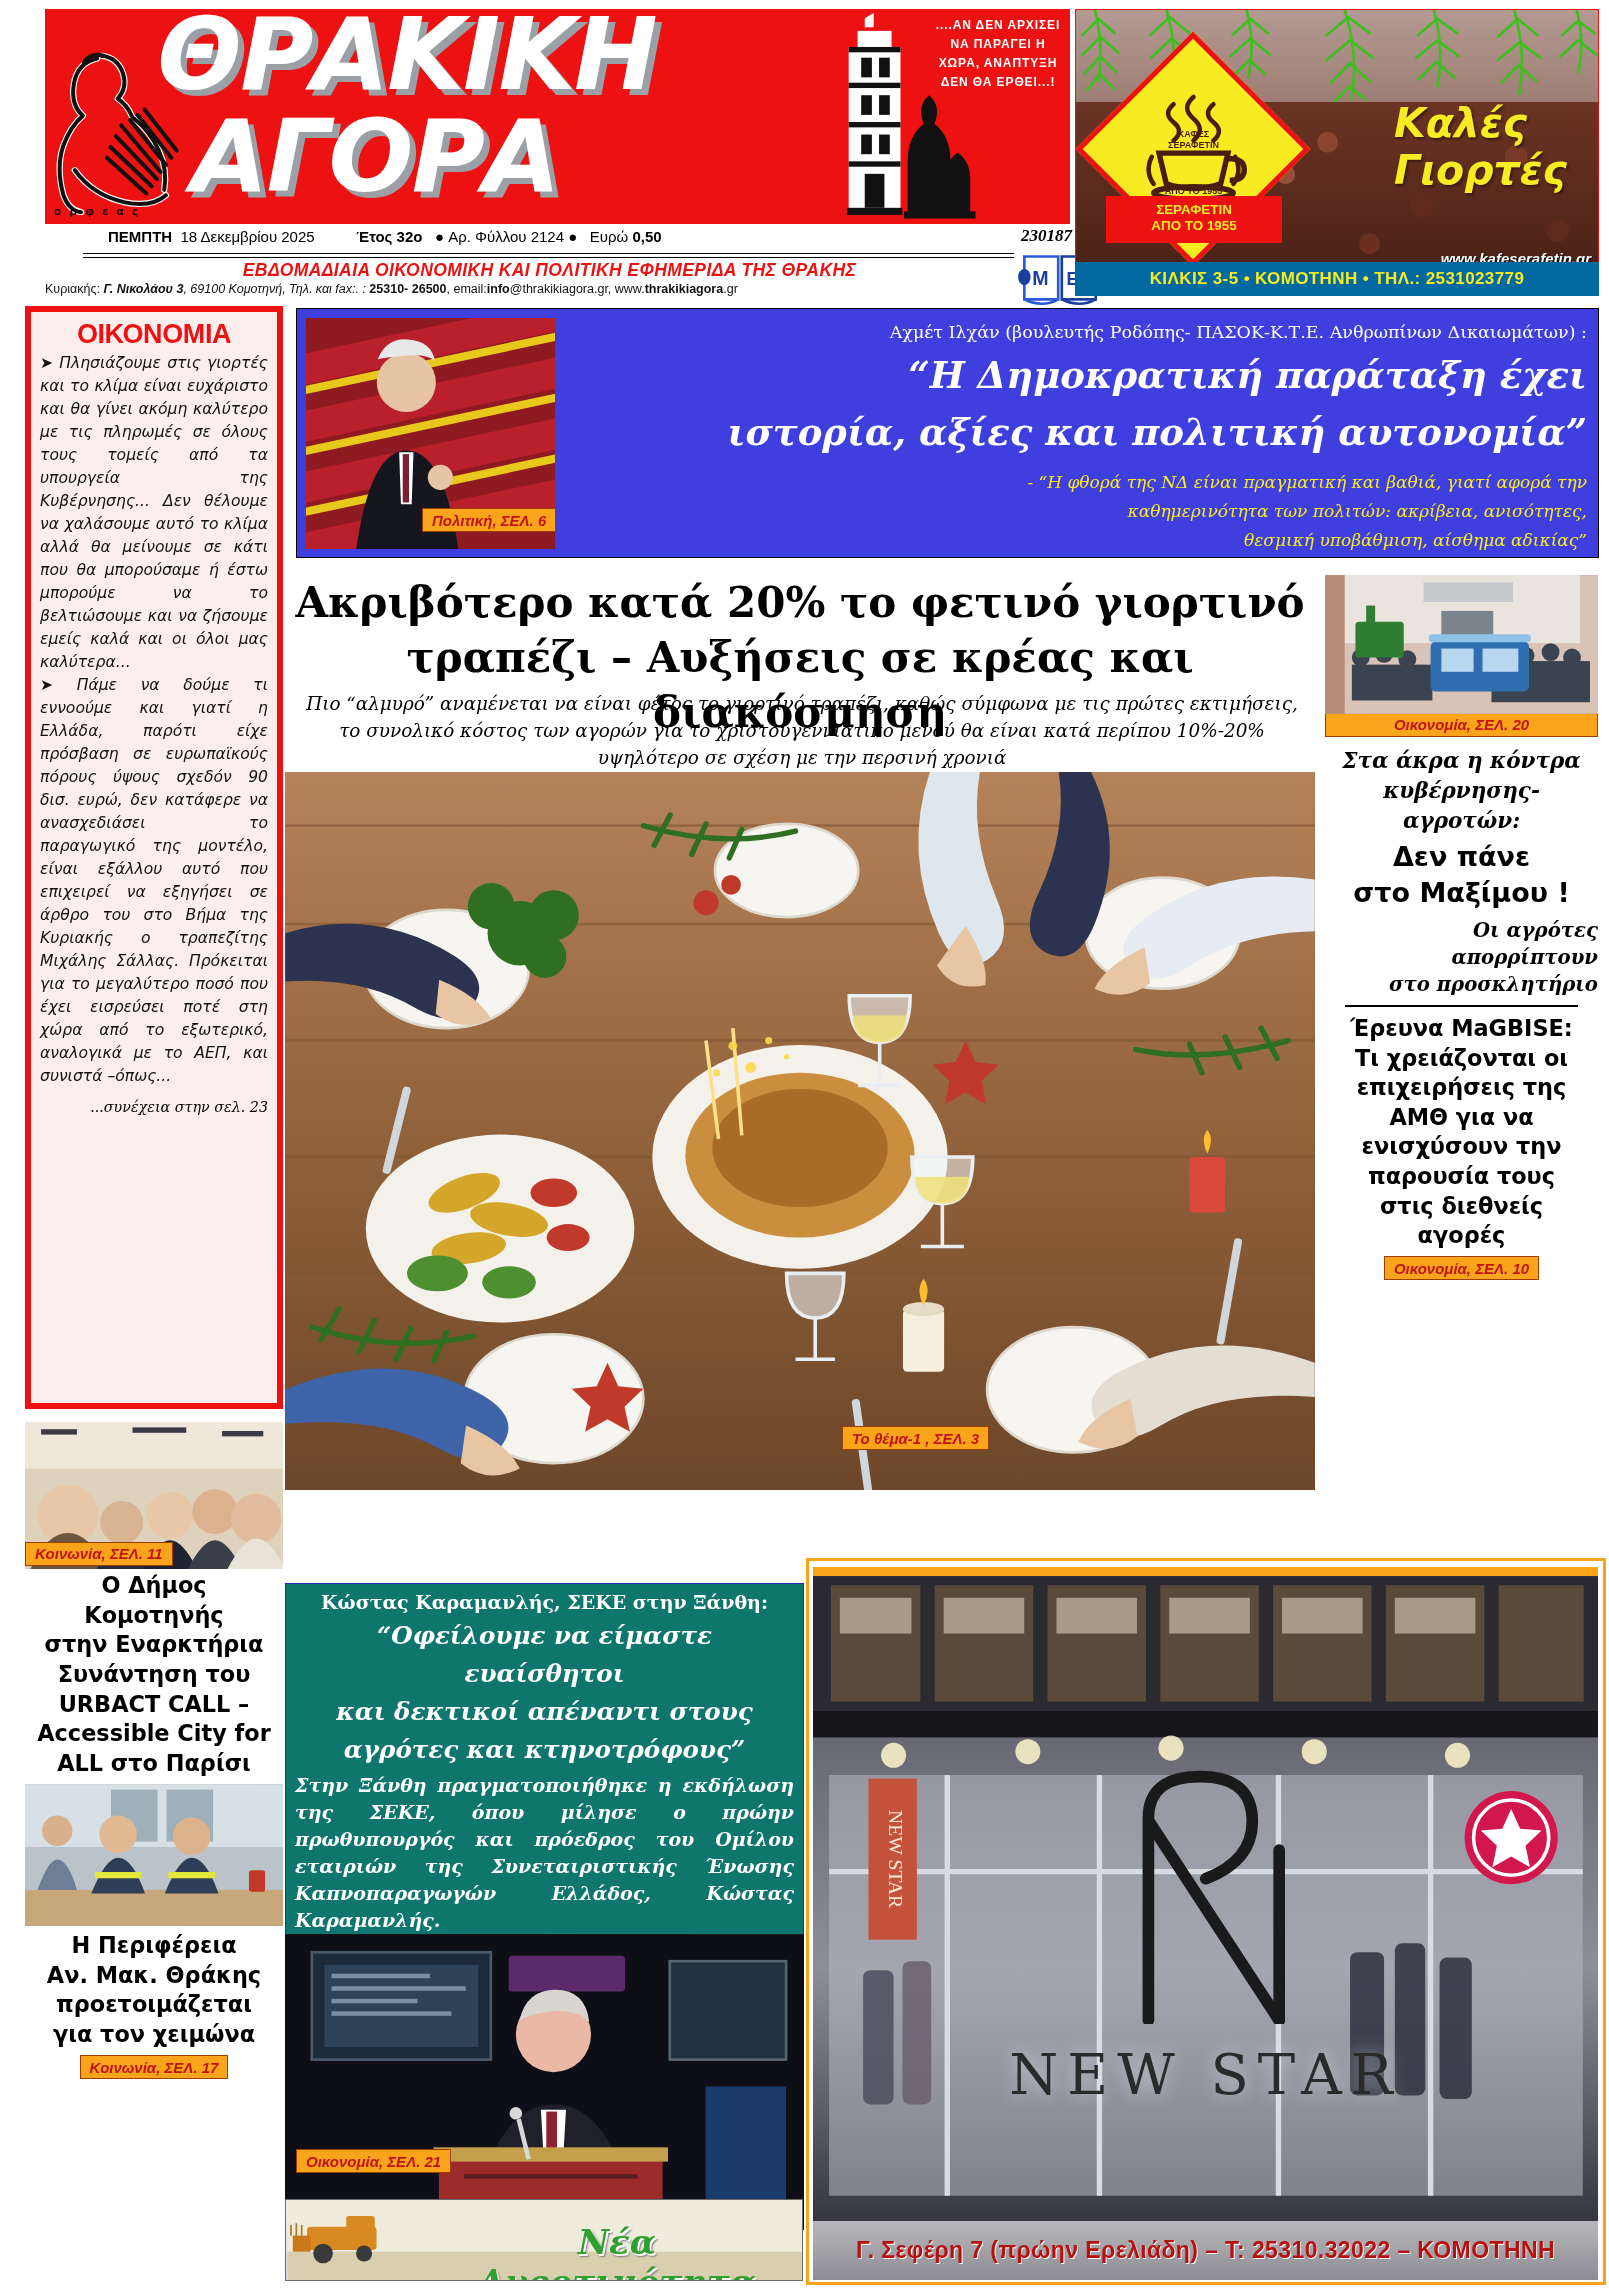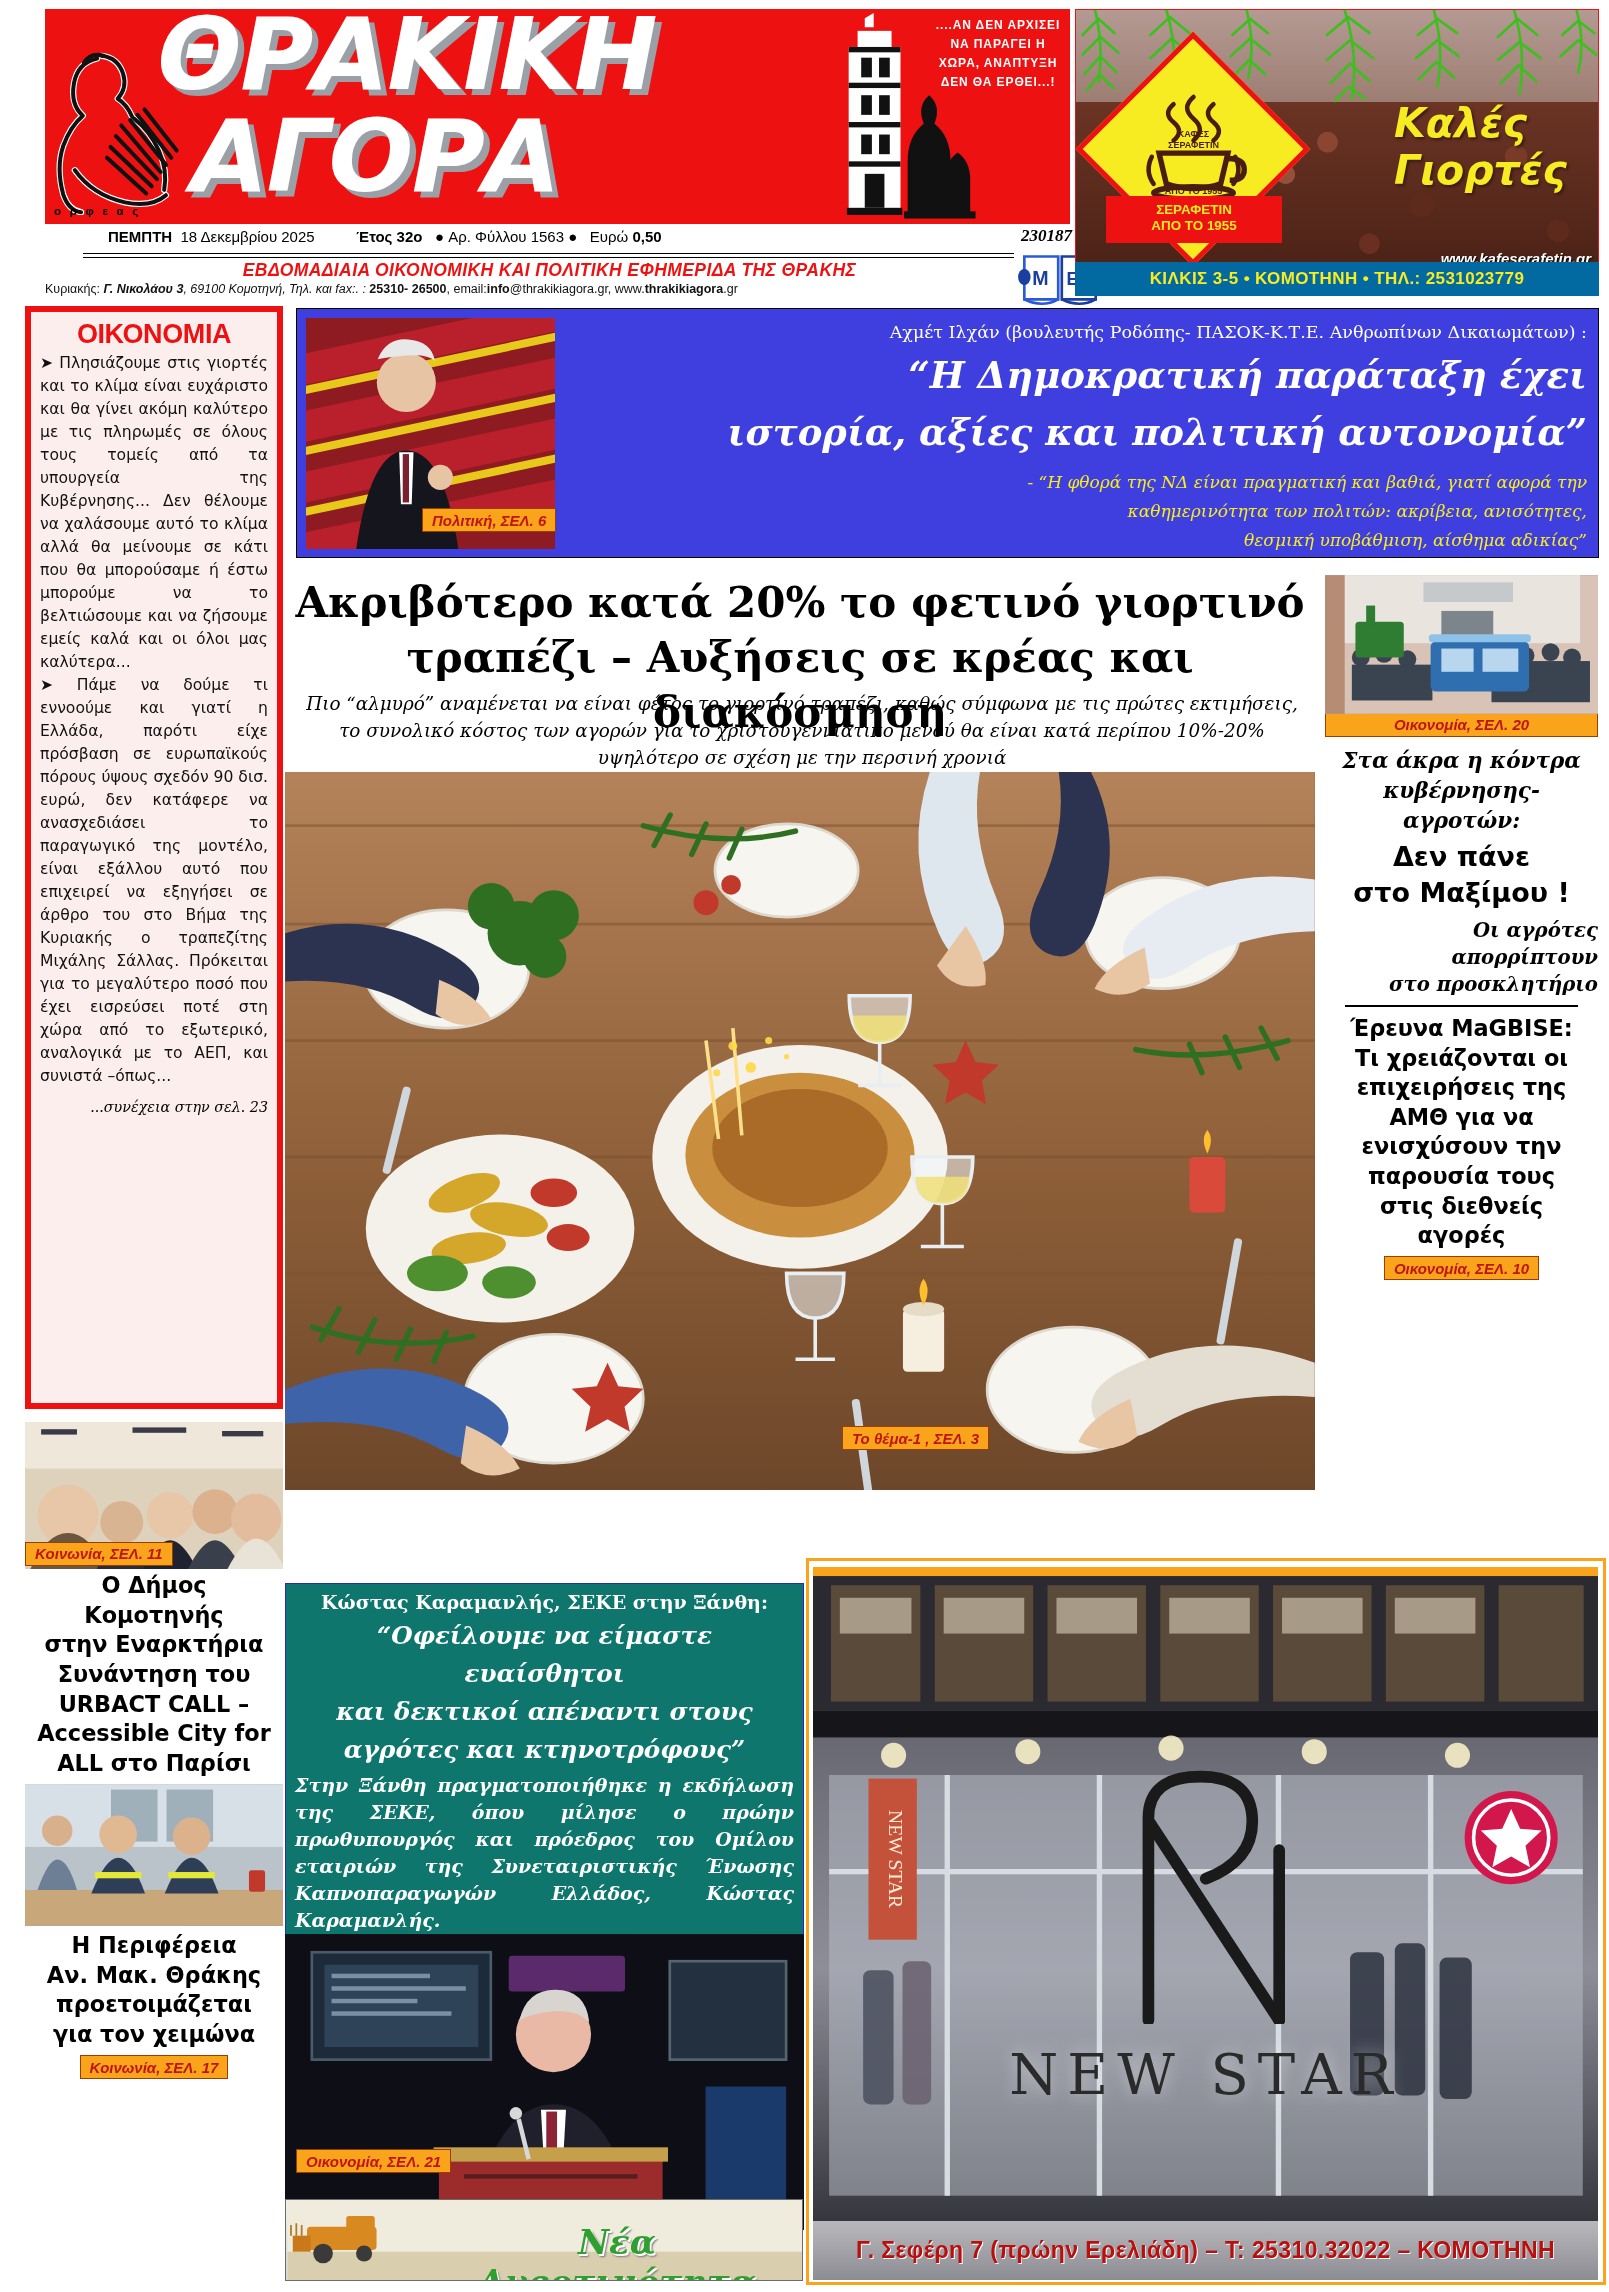--- a/index.html
+++ b/index.html
@@ -127,21 +127,21 @@
   .econ-box {
     border:6.3px solid #ee1111; background:#fdeeee; padding:7.2px 9px 9px 9px;
     height:1103px; overflow:hidden;
   }
   .econ-title {
     color:#ee1111; font-weight:bold; font-size:27px; text-align:center;
     letter-spacing:-0.4px; margin-bottom:1.8px;
   }
   .econ-text {
     font-family:"DejaVu Sans", sans-serif;
-    font-size:15.6px; line-height:23px; text-align:justify; color:#111;
+    font-size:15.6px; line-height:23px; text-align:justify; color:#111;font-style:italic;
   }
   .econ-cont { font-style:italic; font-size:14.3px; text-align:right; margin-top:10.7px;
     font-family:"DejaVu Serif", serif; }
 
   .photo { background:#c9c9c9; overflow:hidden; position:relative; }
   .cap-badge {
     background:#f9a41a; border:1.3px solid #9a3f00; color:#c01515;
     font-style:italic; font-weight:bold; font-size:15px;
     padding:2.7px 9px; display:inline-block;
   }
@@ -329,21 +329,21 @@
     </svg>
 
     <div class="mast-slogan">....ΑΝ ΔΕΝ ΑΡΧΙΣΕΙ ΝΑ ΠΑΡΑΓΕΙ Η ΧΩΡΑ, ΑΝΑΠΤΥΞΗ ΔΕΝ ΘΑ ΕΡΘΕΙ...!</div>
 
     <div class="infoline">
       <div class="info-row1">
         <b>ΠΕΜΠΤΗ</b>
         &nbsp;<span>18  Δεκεμβρίου  2025</span>
         &nbsp;&nbsp;&nbsp;&nbsp;&nbsp;&nbsp;&nbsp;&nbsp;
         <b>Έτος 32ο</b>
-        &nbsp;&nbsp;●&nbsp;<span>Αρ. Φύλλου 1563</span>&nbsp;●&nbsp;&nbsp;
+        &nbsp;&nbsp;●&nbsp;<span>Αρ. Φύλλου 2124</span>&nbsp;●&nbsp;&nbsp;
         <span>Ευρώ</span>
         <b>0,50</b>
       </div>
       <div class="info-rule"></div>
       <div class="info-row2">ΕΒΔΟΜΑΔΙΑΙΑ  ΟΙΚΟΝΟΜΙΚΗ  ΚΑΙ  ΠΟΛΙΤΙΚΗ  ΕΦΗΜΕΡΙΔΑ ΤΗΣ ΘΡΑΚΗΣ</div>
       <div class="info-row3">
         <span>Κυριακής: </span><b class="it">Γ. Νικολάου 3</b><span class="it">, 69100 Κομοτηνή, Τηλ. και fax:. : </span><b>25310- 26500</b><span>, email:</span><b>info</b><span>@thrakikiagora.gr, www.</span><b>thrakikiagora</b><span>.gr</span>
       </div>
       <div class="met-num">230187</div>
       <svg class="met-logo" viewBox="0 0 100 74">

